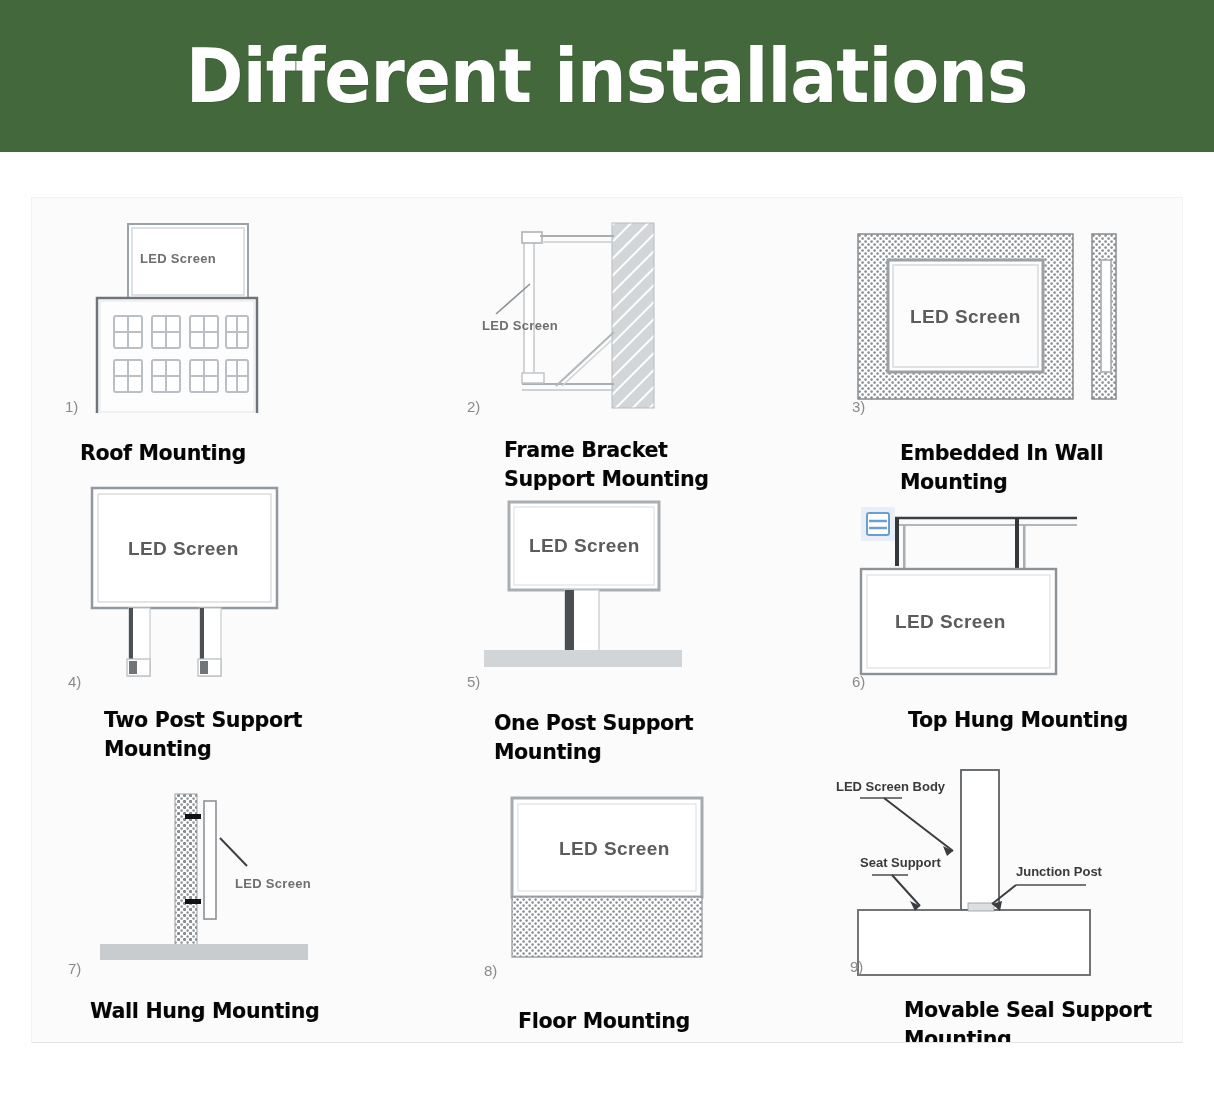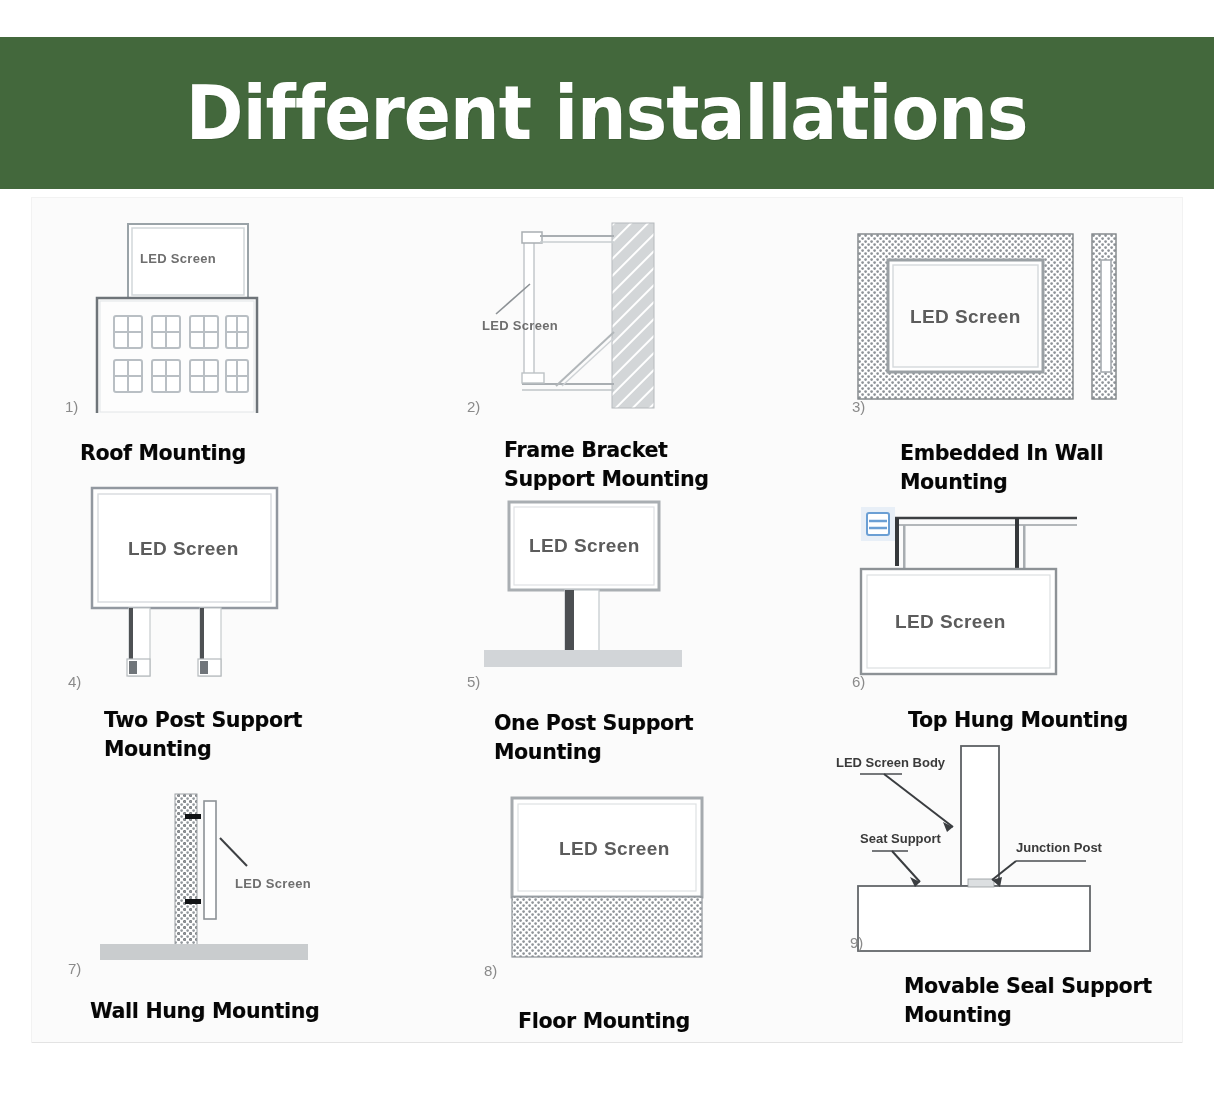--- a/index.html
+++ b/index.html
@@ -8,21 +8,21 @@
     width:1214px;height:1101px;
     background:#ffffff;
     font-family:"Liberation Sans","DejaVu Sans",sans-serif;
     overflow:hidden;
     position:relative;
   }
   
   #header-banner{
     position:absolute;left:0;top:0;width:1214px;height:152px;
     background:#43683c;
-    display:flex;align-items:center;justify-content:center;margin-top:37px;
+    display:flex;align-items:center;justify-content:center;
   }
   #page-title{
     color:#ffffff;
     font-family:"DejaVu Sans","Liberation Sans",sans-serif;
     font-weight:bold;
     font-size:74px;
     letter-spacing:-1px;
     line-height:1;
     transform:scaleX(0.94);
     text-shadow:1px 1px 0 rgba(0,0,0,.10);
@@ -291,21 +291,21 @@
       <rect x="5" y="5" width="190" height="99" fill="#ffffff" stroke="#a5aaae" stroke-width="3"></rect>
       <rect x="11" y="11" width="178" height="87" fill="#ffffff" stroke="#dee1e3" stroke-width="1.2"></rect>
       <text class="lbl-screen" x="52" y="62">LED Screen</text>
 
       <rect x="5" y="104" width="190" height="60" fill="url(#stipple8)" stroke="#8e9398" stroke-width="1.2"></rect>
     </svg>
     <div class="idx" style="left:62px;top:204px;">8)</div>
     <div class="caption" style="left:96px;top:248px;">Floor Mounting</div>
   </div>
 
-  <div class="grid-cell" style="left:780px;top:536px;width:370px;height:285px;">
+  <div class="grid-cell" style="left:780px;top:560px;width:370px;height:285px;">
     <svg class="svgbox" style="left:8px;top:0px;" width="320" height="240" viewBox="0 0 320 240">
 
       <rect x="141" y="12" width="38" height="140" fill="#ffffff" stroke="#5d6164" stroke-width="1.8"></rect>
 
       <rect x="38" y="152" width="232" height="65" fill="#ffffff" stroke="#63676a" stroke-width="1.8"></rect>
 
       <rect x="148" y="145" width="26" height="8" fill="#dcdfe1" stroke="#93989c" stroke-width="0.8"></rect>
 
       <text class="lbl-small" x="16" y="33">LED Screen Body</text>
       <line x1="40" y1="40" x2="82" y2="40" stroke="#4a4d50" stroke-width="1.6"></line>

